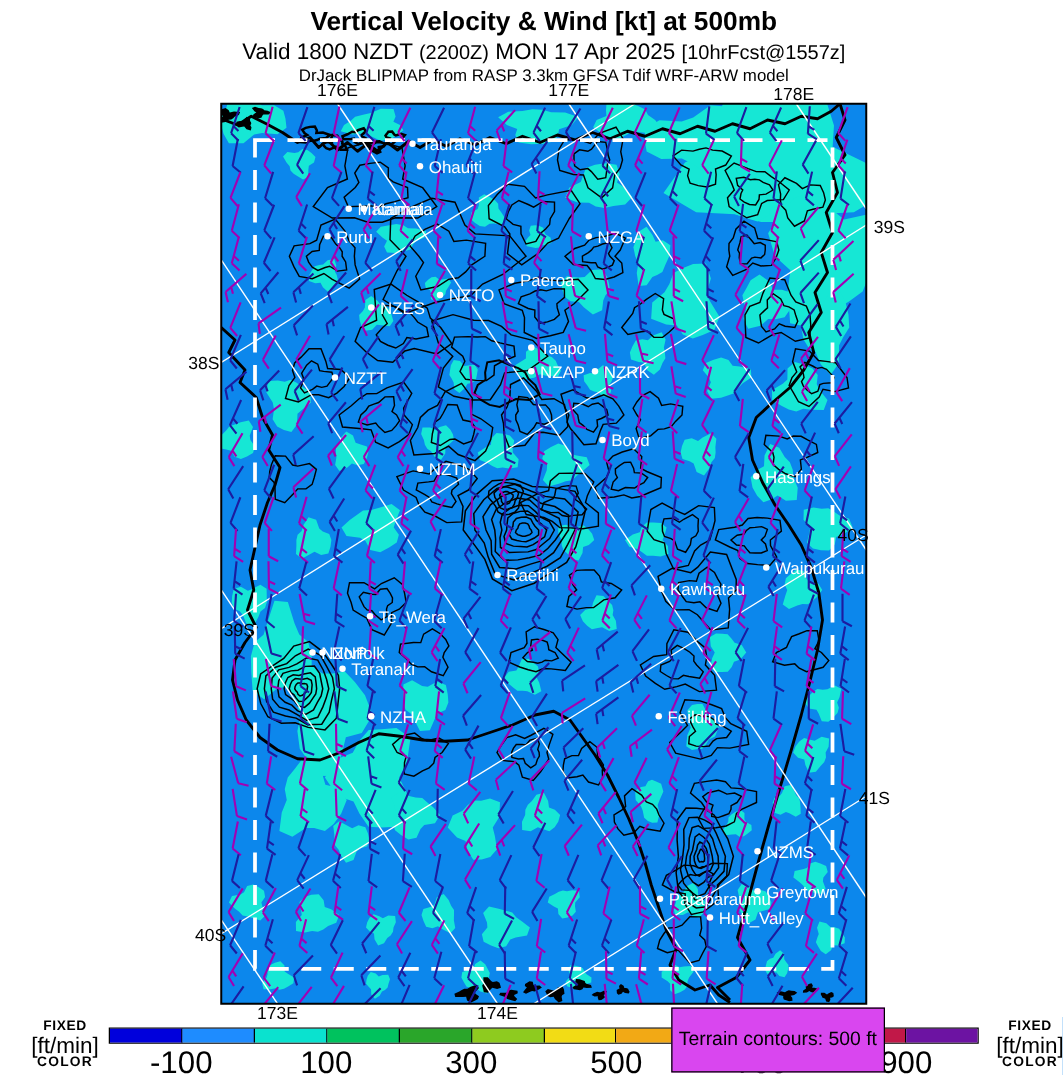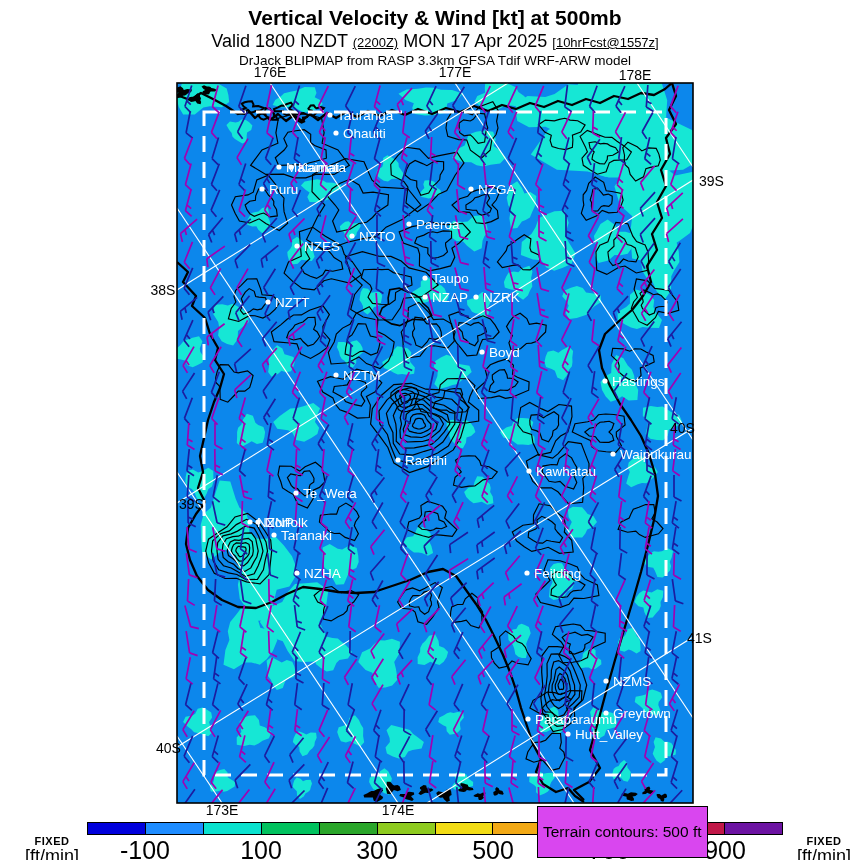--- a/index.html
+++ b/index.html
@@ -1,30 +1,30 @@
 <!DOCTYPE html>
 <html><head>
 <meta charset="utf-8">
 <style>
   html,body{margin:0;padding:0;background:#ffffff;}
   body{width:850px;height:860px;position:relative;font-family:"Liberation Sans","DejaVu Sans",sans-serif;overflow:hidden;}
   .hdr{position:absolute;left:10px;width:850px;text-align:center;color:#000;}
   #title-line{top:6px;font-size:21px;font-weight:bold;}
   #valid-line{top:31px;font-size:18px;}
-  #valid-line .small{font-size:13px;text-decoration:underline;}
+  #valid-line .small{font-size:16px;}
   #model-line{top:53px;font-size:13.5px;}
   #map-svg{position:absolute;left:0;top:0;}
   svg text{font-family:"Liberation Sans","DejaVu Sans",sans-serif;}
   
   #colorbar{position:absolute;left:87px;top:822px;width:696px;height:13px;display:flex;border:1px solid #000;box-sizing:border-box;}
   #colorbar .seg{flex:1 1 auto;border-right:1px solid #000;}
   #colorbar .seg:last-child{border-right:none;}
   .tick{position:absolute;top:836px;width:120px;text-align:center;font-size:25px;color:#000;}
   .unitblock{position:absolute;top:816px;width:72px;text-align:center;color:#000;line-height:1;}
-  .unitblock .f1{font-size:11px;font-weight:bold;letter-spacing:.5px;margin-top:20px;}
+  .unitblock .f1{font-size:11px;font-weight:bold;letter-spacing:.5px;}
   .unitblock .f2{font-size:18px;}
   .unitblock .f3{font-size:11px;font-weight:bold;letter-spacing:1px;}
   #unit-left{left:16px;}
   #unit-right{left:788px;}
   #terrain-note{position:absolute;left:537px;top:806px;border:1.5px solid #000;background:#d946ef;font-size:15.5px;padding:16px 5px;color:#000;white-space:nowrap;}
 </style>
 </head>
 <body>
 
 <div class="hdr" id="title-line">Vertical Velocity &amp; Wind [kt] at 500mb</div>

